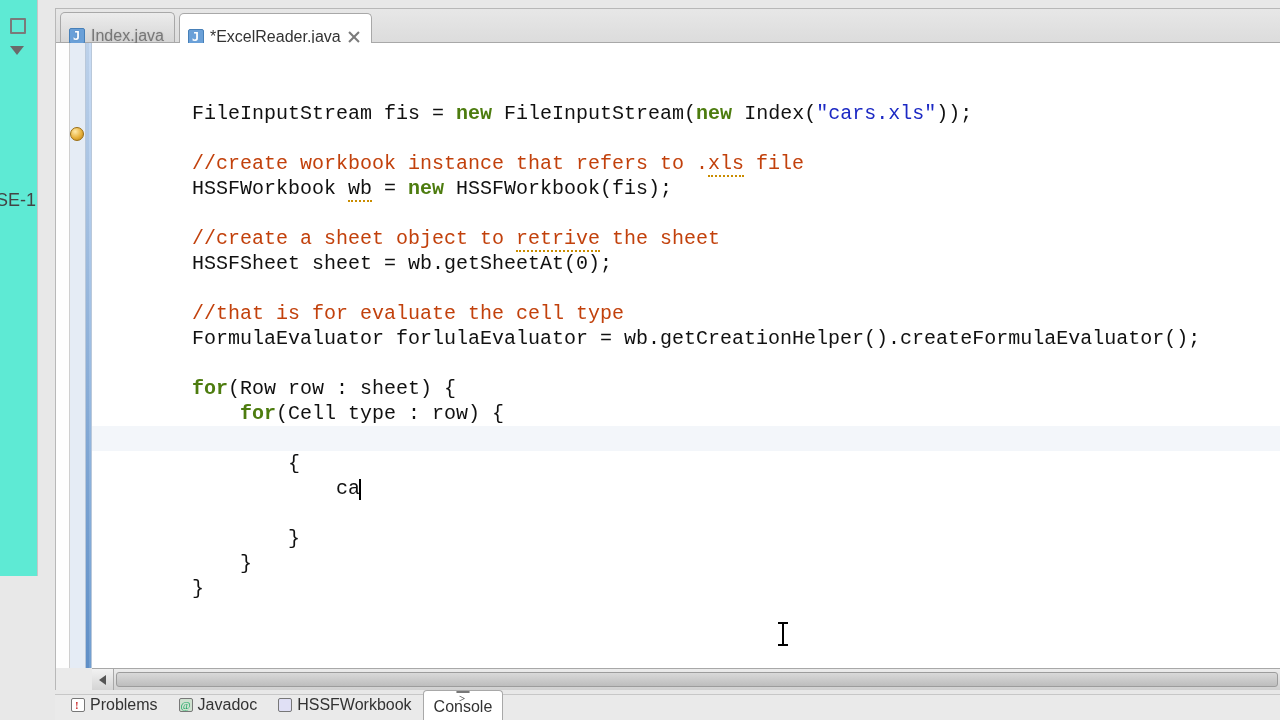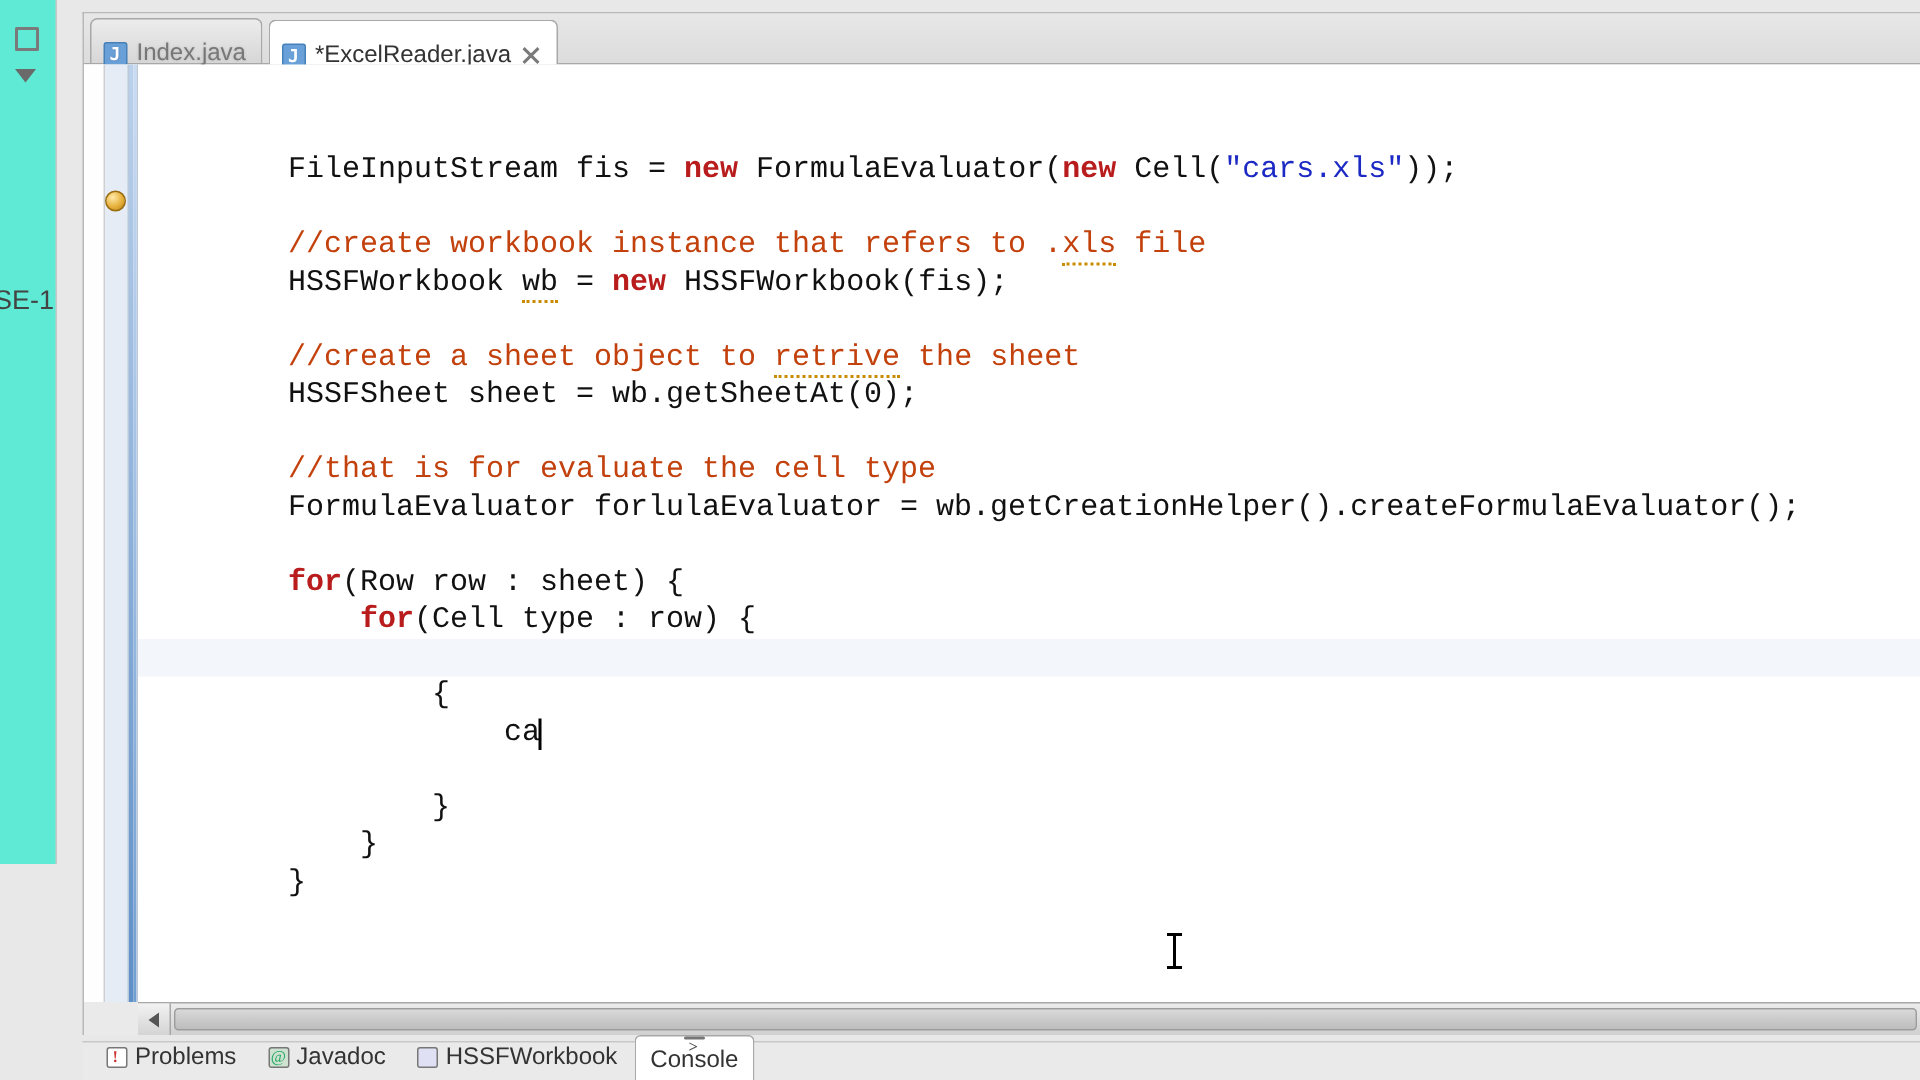--- a/index.html
+++ b/index.html
@@ -170,21 +170,21 @@
 
   .code-area {
     flex: 1;
     padding: 8px 0 8px 100px;
     font: 20px/25px Consolas, "Courier New", monospace;
     color: #111;
     white-space: pre;
     position: relative;
     overflow: hidden;
   }
-  .kw  { color: #b91c1c; font-weight: bold; }
+  .kw  { color: #4d7c0f; font-weight: bold; }
   .str { color: #1c29c4; }
   .cm  { color: #c2410c; }
   .sqg { border-bottom: 2px dotted #c98c00; }
   .hl-line {
     position: absolute;
     left: 0; right: 0;
     height: 25px;
     background: #f3f6fa;
   }
   .caret {
@@ -313,21 +313,21 @@
         </div>
         <div class="ruler-b">
           <div class="ruler-marker warn-dot"></div>
         </div>
         <div class="fold-strip"></div>
         <div class="fold-strip2"></div>
       </div>
 
       <div class="code-area">
         <div class="hl-line" style="top:383px"></div>
-<span>FileInputStream fis = </span><span class="kw">new</span><span> FormulaEvaluator(</span><span class="kw">new</span><span> Cell(</span><span class="str">"cars.xls"</span><span>));</span>
+<span>FileInputStream fis = </span><span class="kw">new</span><span> FileInputStream(</span><span class="kw">new</span><span> Index(</span><span class="str">"cars.xls"</span><span>));</span>
 
 <span class="cm">//create workbook instance that refers to .</span><span class="cm sqg">xls</span><span class="cm"> file</span>
 <span>HSSFWorkbook </span><span class="sqg">wb</span><span> = </span><span class="kw">new</span><span> HSSFWorkbook(fis);</span>
 
 <span class="cm">//create a sheet object to </span><span class="cm sqg">retrive</span><span class="cm"> the sheet</span>
 <span>HSSFSheet sheet = wb.getSheetAt(0);</span>
 
 <span class="cm">//that is for evaluate the cell type</span>
 <span>FormulaEvaluator forlulaEvaluator = wb.getCreationHelper().createFormulaEvaluator();</span>
 

